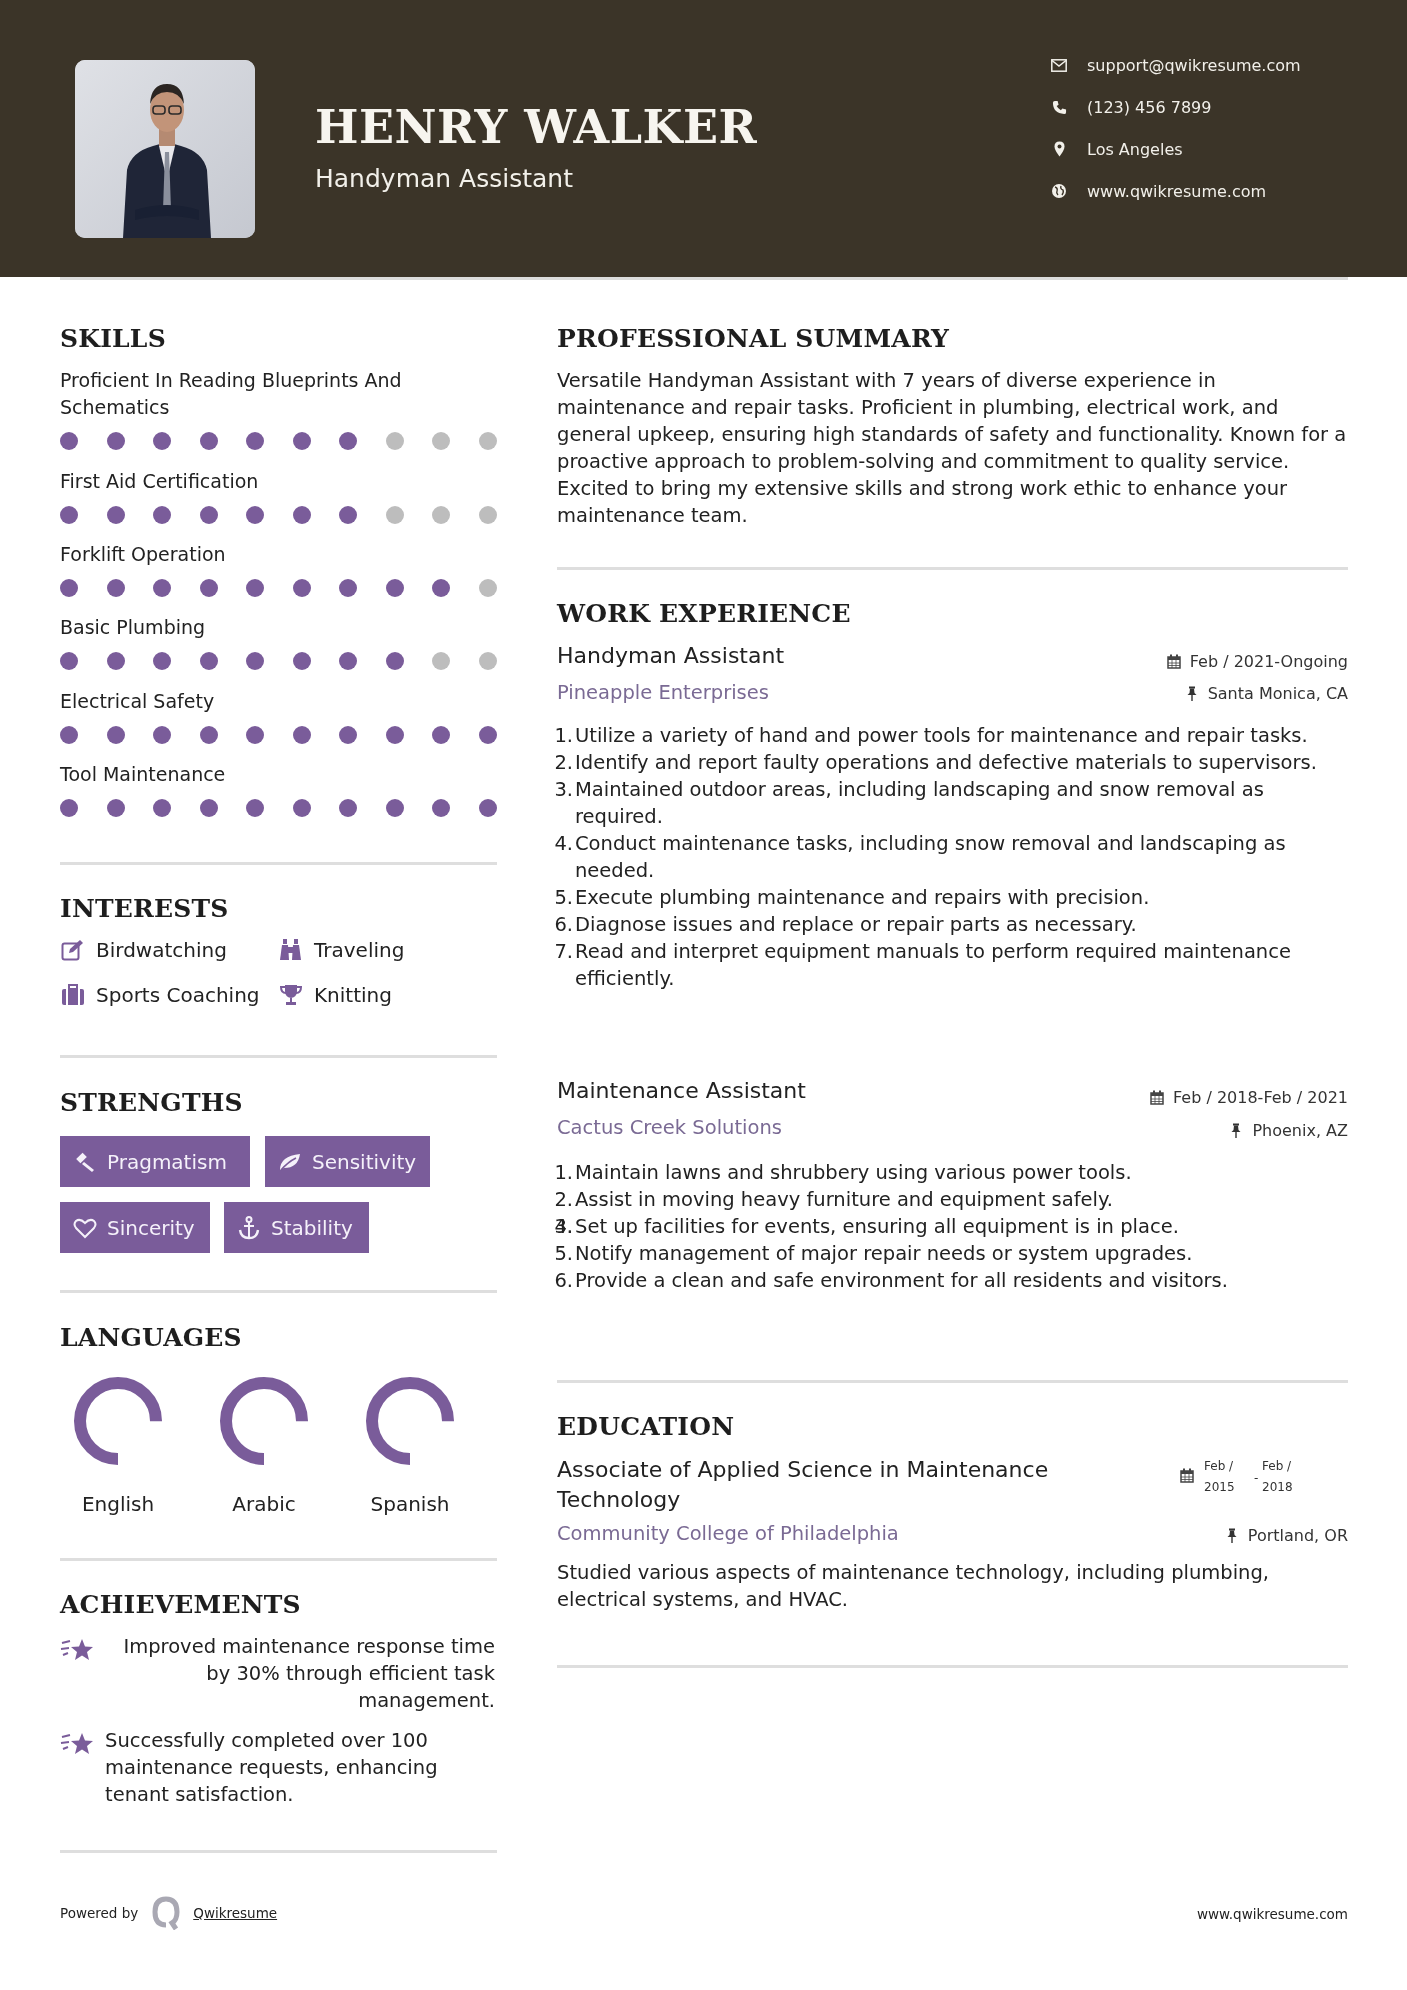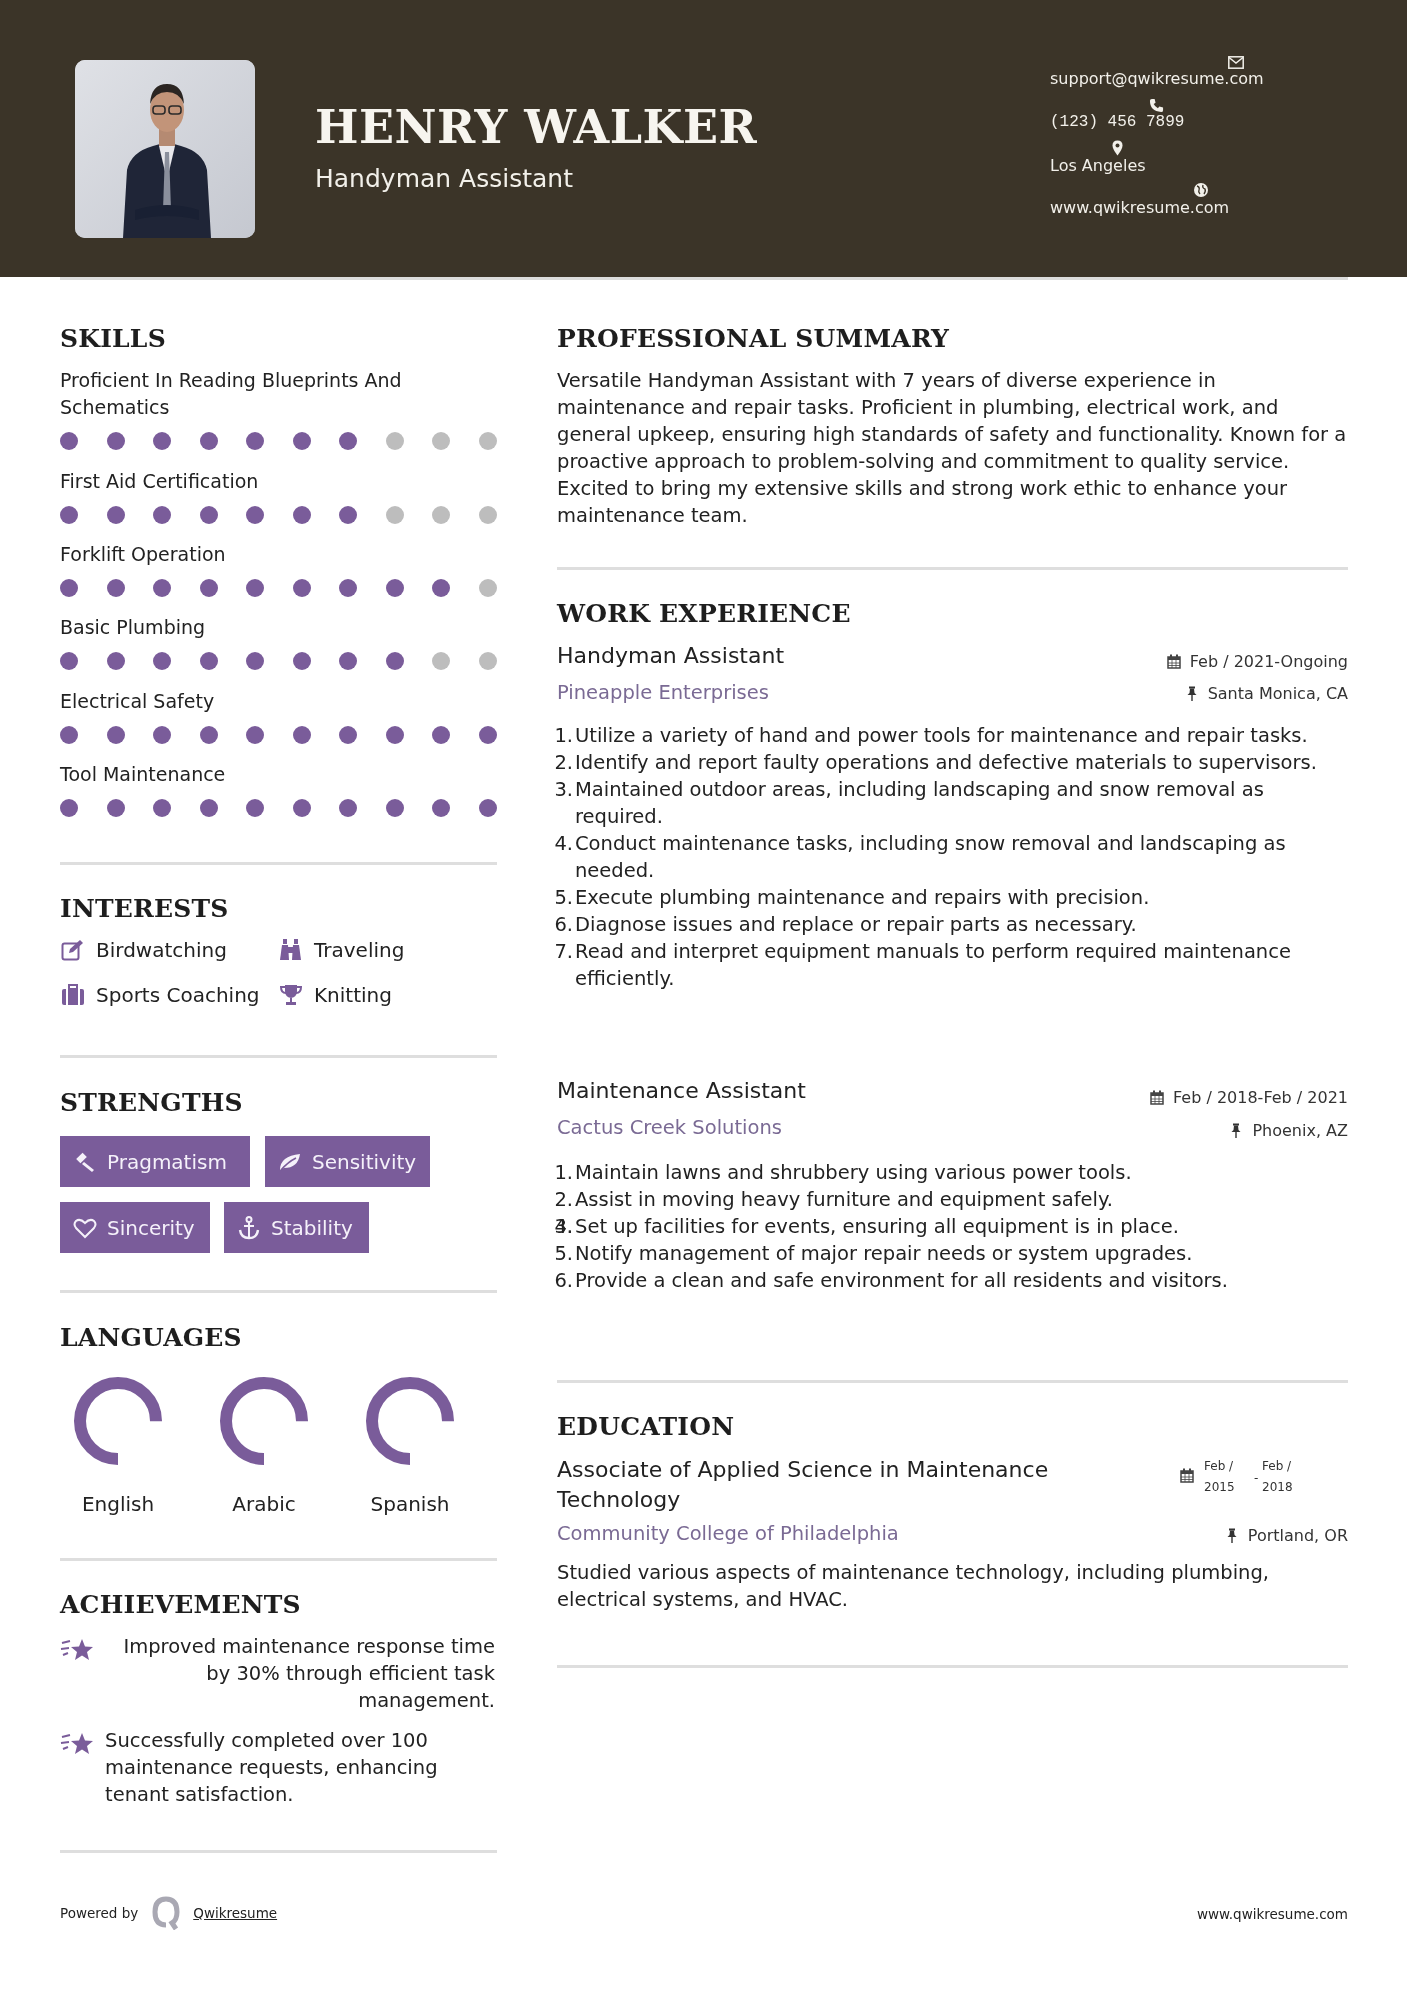--- a/index.html
+++ b/index.html
@@ -9,21 +9,21 @@
   .header { position: absolute; left: 0; top: 0; width: 1407px; height: 277px; background: #3b3428; }
   .header-rule { position: absolute; left: 60px; top: 277px; width: 1288px; height: 3px; background: #dcdcdc; }
   .photo { position: absolute; left: 75px; top: 60px; width: 180px; height: 178px; border-radius: 10px; overflow: hidden;
            background: linear-gradient(180deg, #d7d9df 0%, #c9ccd3 100%); }
   .photo svg { width: 100%; height: 100%; display: block; }
   .name { position: absolute; left: 315px; top: 100px; font-family: "DejaVu Serif", serif; font-weight: bold;
           font-size: 46px; letter-spacing: 0.5px; color: #f7f5ef; white-space: nowrap; }
   .job-title { position: absolute; left: 315px; top: 164px; font-size: 25px; color: #f2f0ea; white-space: nowrap; }
 
   .contacts { position: absolute; left: 1050px; top: 56px; }
-  .contact-row { position: absolute; left: 0; height: 28px; display: flex; align-items: flex-end; white-space: nowrap; flex-direction: column; }
+  .contact-row { position: absolute; left: 0; height: 28px; display: flex; align-items: flex-start; white-space: nowrap; }
   .contact-row .cicon { width: 18px; height: 18px; display: flex; align-items: center; justify-content: center; margin-right: 19px; }
   .contact-row .ctext { font-size: 16px; color: #f2f0ea; }
 
   .left { position: absolute; left: 60px; top: 0; width: 437px; }
   .right { position: absolute; left: 557px; top: 0; width: 791px; }
 
   .sec-title { position: absolute; font-family: "DejaVu Serif", serif; font-weight: bold; font-size: 25px; color: #1e1e1e; letter-spacing: 0.2px; white-space: nowrap; }
   .divider { position: absolute; height: 3px; background: #dedede; }
 
   .skill-label { position: absolute; left: 0; width: 430px; font-size: 19px; line-height: 27px; color: #222; }
@@ -96,21 +96,21 @@
   <div class="contacts">
     <div class="contact-row" style="top:0px;">
       <span class="cicon">
         <svg width="16" height="13" viewBox="0 0 16 13">
             <rect x="0.8" y="0.8" width="14.4" height="11.4" fill="none" stroke="#f2f0ea" stroke-width="1.5"></rect>
             <path d="M1 1.5 L8 7 L15 1.5" fill="none" stroke="#f2f0ea" stroke-width="1.5"></path>
           </svg>
       </span>
       <span class="ctext">support@qwikresume.com</span>
     </div>
-    <div class="contact-row" style="top:42px;font-family:Liberation Mono, monospace;">
+    <div class="contact-row" style="top:42px;">
       <span class="cicon">
         <svg width="15" height="15" viewBox="0 0 16 16">
             <path d="M3 1 L6 1 L7 5 L5 6.5 Q6.5 9.5 9.5 11 L11 9 L15 10 L15 13 Q15 15 13 15 Q1 14 1 3 Q1 1 3 1 Z" fill="#f2f0ea"></path>
           </svg>
       </span>
       <span class="ctext">(123) 456 7899</span>
     </div>
     <div class="contact-row" style="top:84px;">
       <span class="cicon">
         <svg width="11" height="16" viewBox="0 0 11 16">

